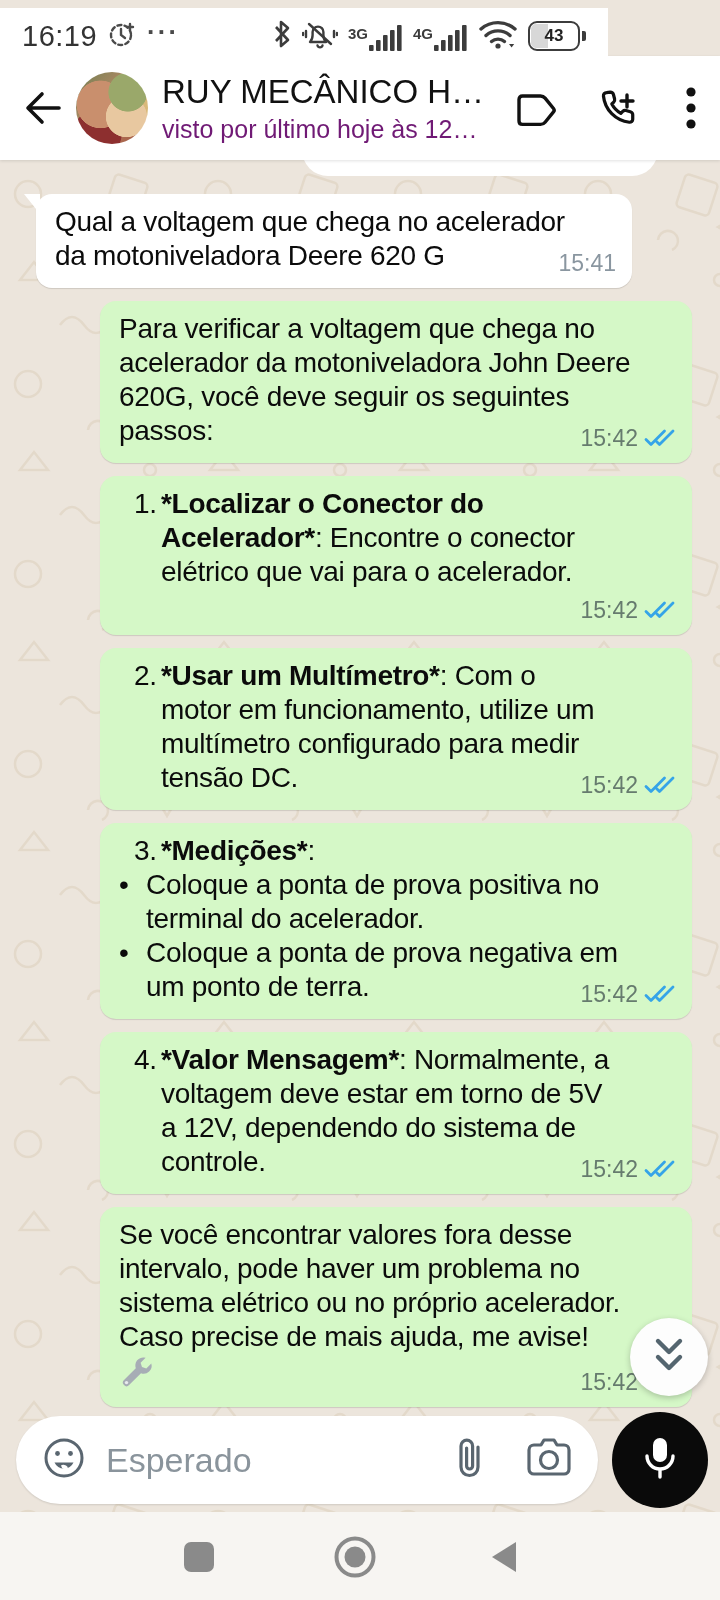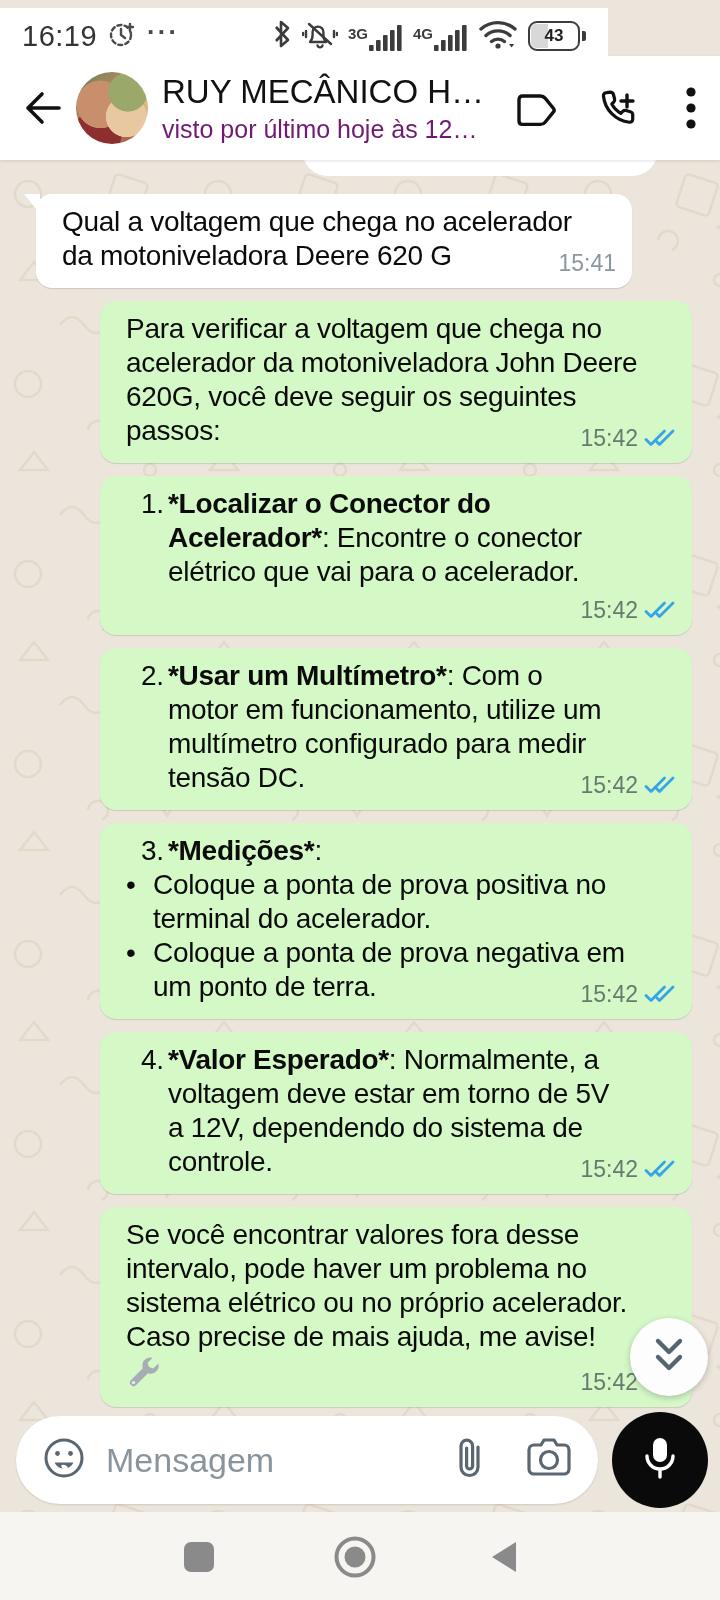--- a/index.html
+++ b/index.html
@@ -36,21 +36,21 @@
   .h-icons{display:flex;align-items:center;gap:38px;margin-left:10px;flex:none;padding-right:6px;}
   .h-icons .icn{display:flex;align-items:center;justify-content:center;}
   
   .chat{position:absolute;top:160px;left:0;width:720px;height:1352px;overflow:hidden;}
   .doodle{position:absolute;inset:0;}
   .frag{position:absolute;left:302px;top:-12px;width:356px;height:28px;background:#fff;border-radius:0 0 26px 26px;}
   .mlist{position:absolute;left:0;top:0;width:720px;padding-top:34px;box-sizing:border-box;}
   .msg-row{display:flex;margin-bottom:13px;}
   .msg-row.in{justify-content:flex-start;padding-left:36px;}
   .msg-row.out{justify-content:flex-end;padding-right:28px;}
-  .bubble{position:relative;border-radius:16px;padding:11px 22px 15px 26px;box-sizing:border-box;
+  .bubble{position:relative;border-radius:16px;padding:11px 22px 15px 19px;box-sizing:border-box;
           font-size:28px;line-height:34px;color:#0b0b0b;letter-spacing:-.3px;
           box-shadow:0 1px 1px rgba(0,0,0,.13);}
   .in .bubble{background:#ffffff;min-width:596px;max-width:640px;}
   .out .bubble{background:#d5f8c7;min-width:592px;max-width:624px;}
   .bubble.tail::before{content:"";position:absolute;left:-12px;top:0;width:0;height:0;
           border-top:0 solid transparent;border-bottom:20px solid transparent;border-right:16px solid #ffffff;}
   .bubble.pb-time{padding-bottom:46px;}
   .block{display:flex;align-items:flex-start;}
   .block.num{padding-left:15px;}
   .block .marker{flex:0 0 27px;}
@@ -276,21 +276,21 @@
                 <path d="M2 12.5l5 5L20.5 4"></path>
                 <path d="M12.5 14.5l3 3L29 4"></path>
               </svg>
             </div>
           </div>
         </div>
         <div class="msg-row out">
           <div class="bubble">
             <div class="block num">
               <span class="marker">4.</span>
-              <div class="btext"><b>*Valor Esperado*</b>: Normalmente, a<br>voltagem deve estar em torno de 5V<br>a 12V, dependendo do sistema de<br>controle.</div>
+              <div class="btext"><b>*Valor Mensagem*</b>: Normalmente, a<br>voltagem deve estar em torno de 5V<br>a 12V, dependendo do sistema de<br>controle.</div>
             </div>
             <div class="meta">
               <span class="time">15:42</span>
               <svg width="32" height="22" viewBox="0 0 32 22" fill="none" stroke="#35a4e8" stroke-width="2.8" stroke-linecap="round" stroke-linejoin="round">
                 <path d="M2 12.5l5 5L20.5 4"></path>
                 <path d="M12.5 14.5l3 3L29 4"></path>
               </svg>
             </div>
           </div>
         </div>
@@ -326,21 +326,21 @@
     <div class="pill">
       <span>
         <svg width="48" height="48" viewBox="0 0 48 48" fill="none" stroke="#5a6670" stroke-width="3">
           <circle cx="24" cy="24" r="18"></circle>
           <circle cx="17.5" cy="19.5" r="2.4" fill="#5a6670" stroke="none"></circle>
           <circle cx="30.5" cy="19.5" r="2.4" fill="#5a6670" stroke="none"></circle>
           <path d="M14.5 28.5a10.5 10.5 0 0 0 19 0z" fill="#5a6670" stroke="none"></path>
           <path d="M21 31.5a4.5 4.5 0 0 1 7 3.2 4.7 4.7 0 0 1-7-3.2z" fill="#fff" stroke="none"></path>
         </svg>
       </span>
-      <span class="hint">Mensagem</span>
+      <span class="hint">Esperado</span>
       <span class="right-icns">
         <span>
           <svg width="44" height="48" viewBox="0 0 44 48" fill="none" stroke="#5a6670" stroke-width="3.2" stroke-linecap="round">
             <path d="M30 13v20a8.5 8.5 0 0 1-17 0V12a5.8 5.8 0 0 1 11.6 0v20a3 3 0 0 1-6 0V14"></path>
           </svg>
         </span>
         <span>
           <svg width="50" height="46" viewBox="0 0 50 46" fill="none" stroke="#5a6670" stroke-width="3.2" stroke-linejoin="round">
             <path d="M17 10l3-5h10l3 5h7a5 5 0 0 1 5 5v19a5 5 0 0 1-5 5H10a5 5 0 0 1-5-5V15a5 5 0 0 1 5-5z"></path>
             <circle cx="25" cy="25" r="8.5"></circle>

